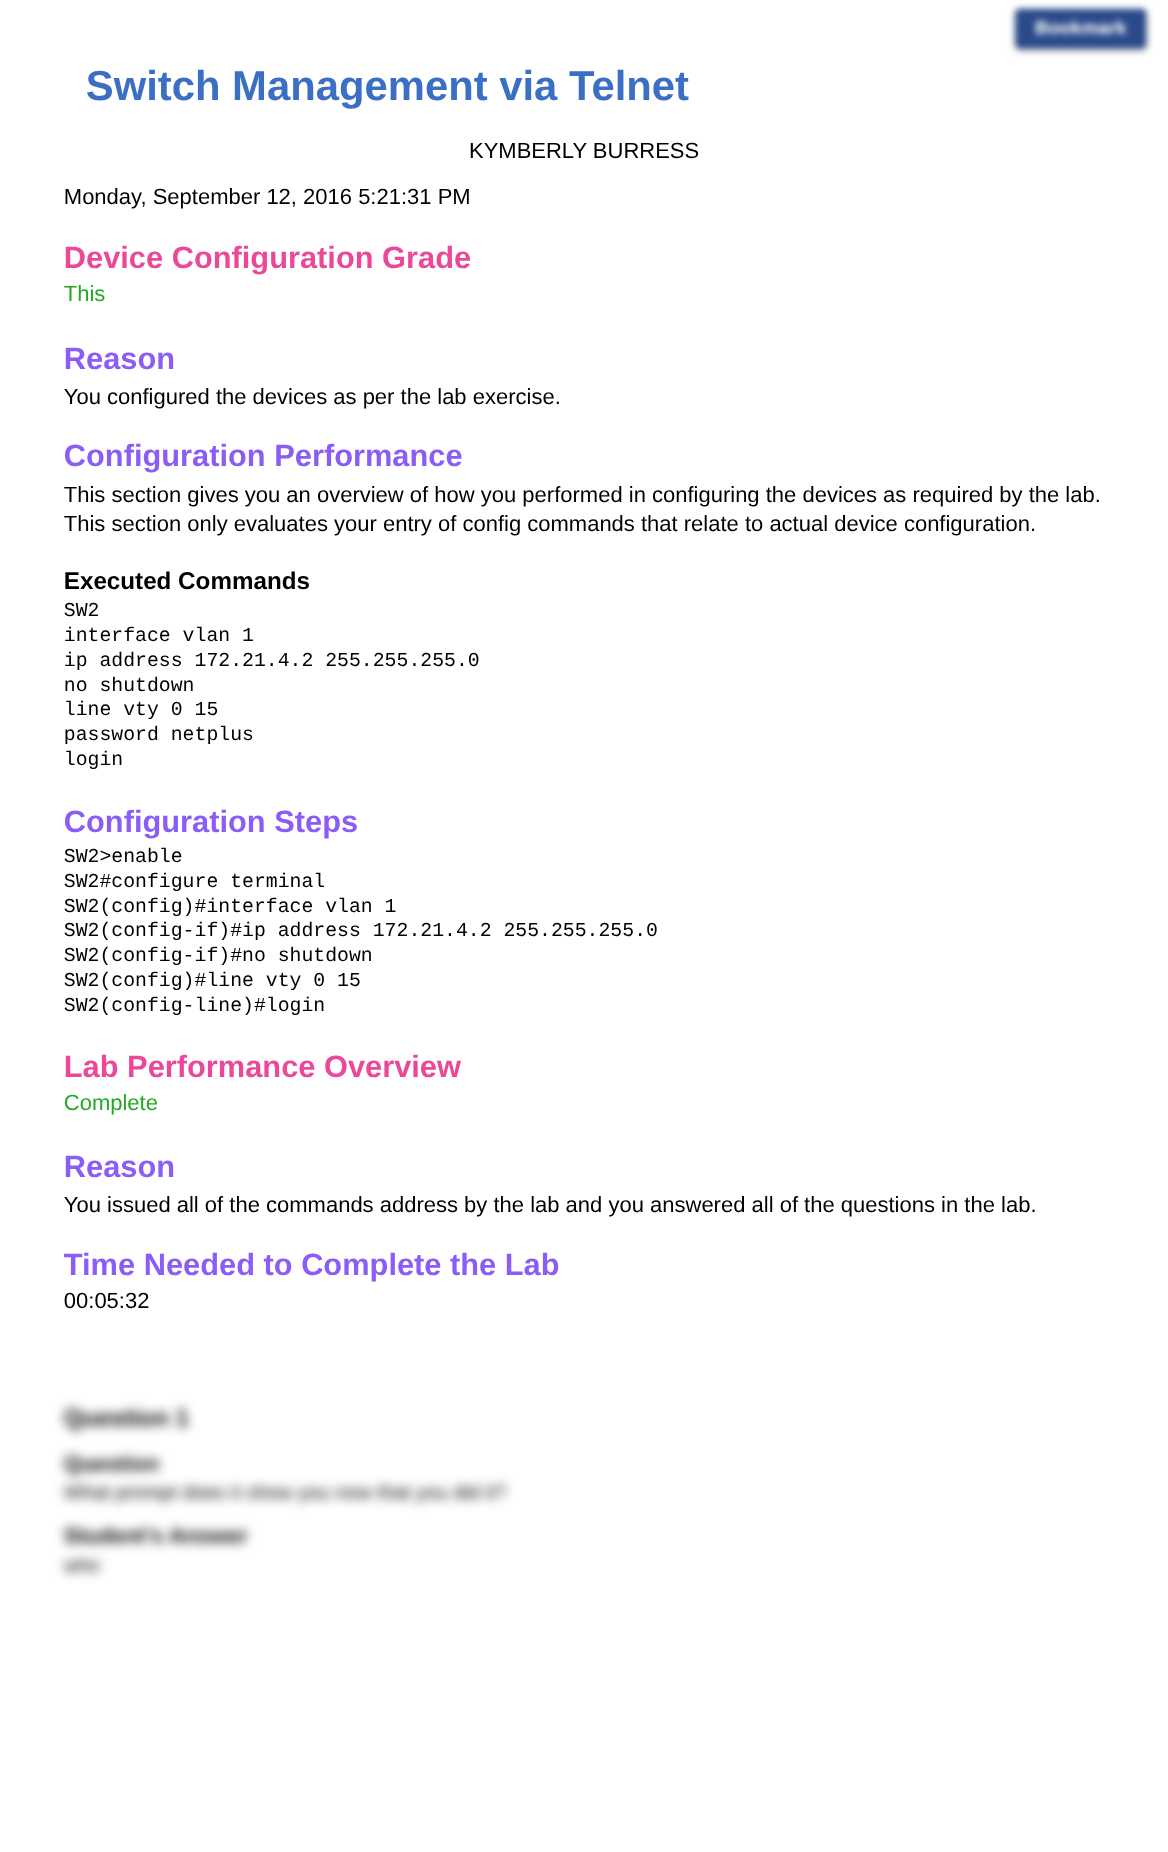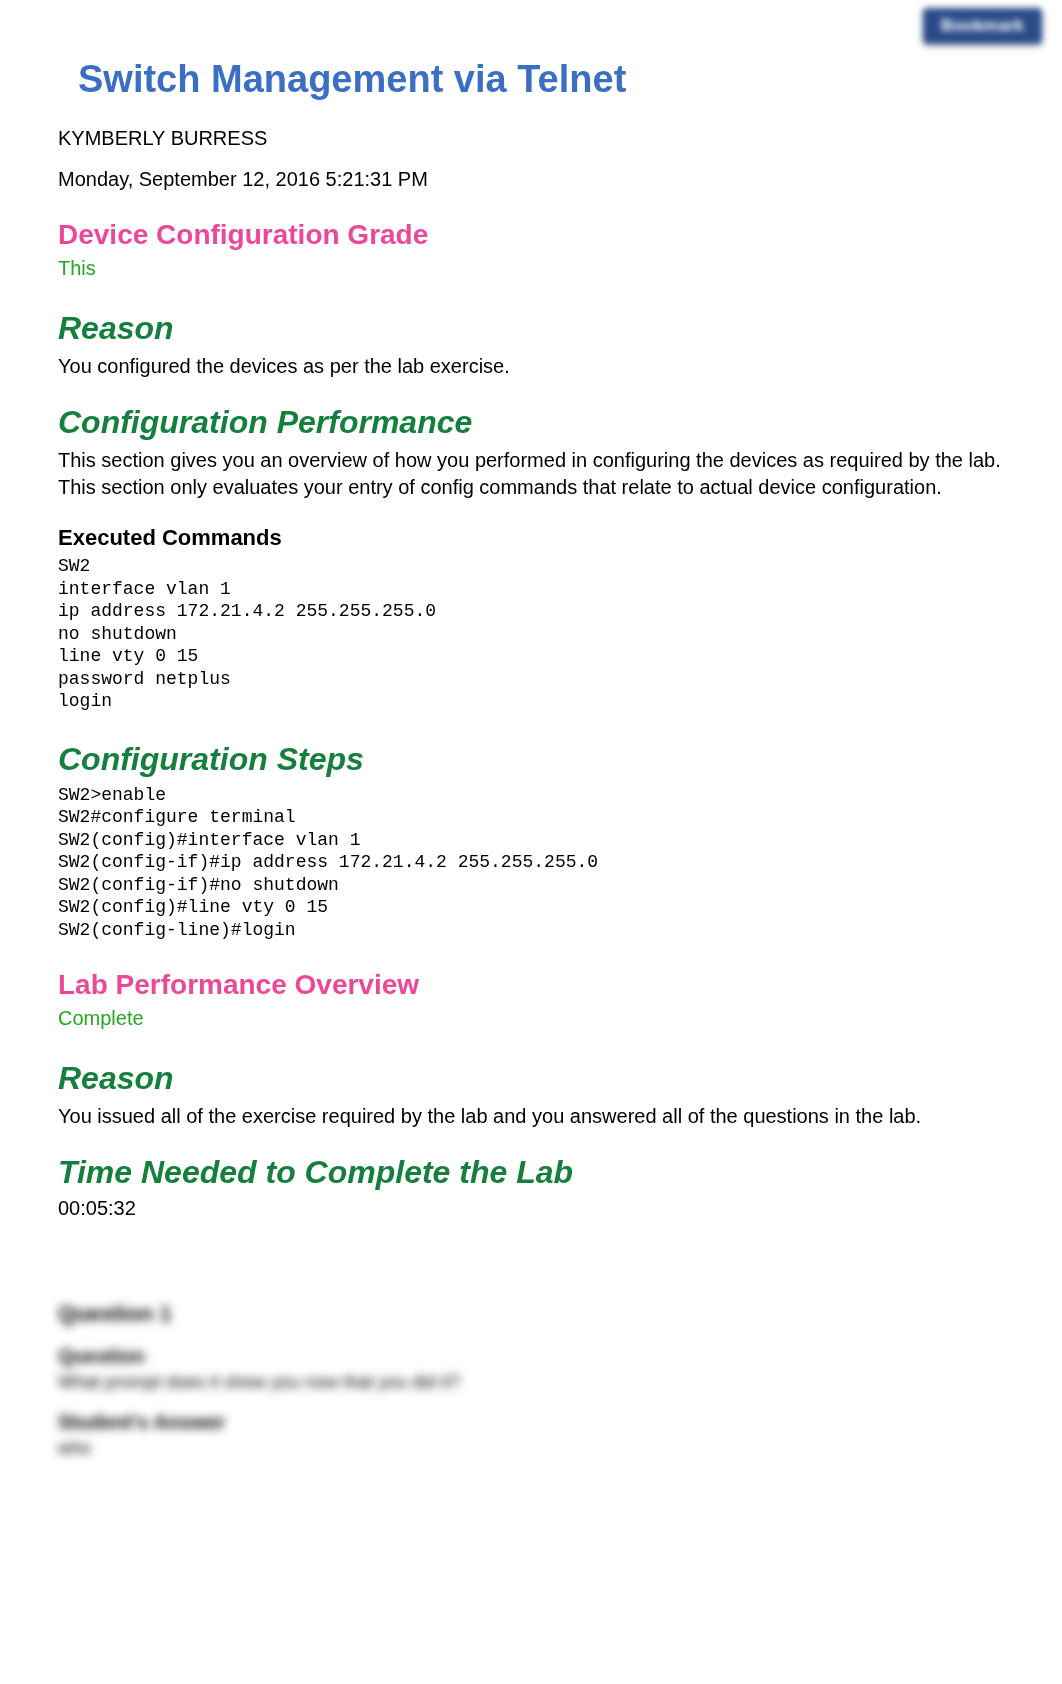--- a/index.html
+++ b/index.html
@@ -31,42 +31,42 @@
       color: #3b6fc4;
       font-size: 38px;
       font-weight: 700;
       margin-top: 48px;
       margin-bottom: 26px;
       margin-left: 20px;
     }
     .author {
       font-size: 20px;
       margin-bottom: 18px;
+      text-align: center;
     }
     .date {
       font-size: 20px;
       margin-bottom: 28px;
     }
     h2.section-title {
       color: #ec4899;
       font-size: 28px;
       font-weight: 700;
       margin-bottom: 6px;
     }
     .status {
       color: #22a822;
       font-size: 20px;
       margin-bottom: 30px;
     }
     h2.black-title {
-      color: #15803d;
-      font-size: 32px;
+      color: #8b5cf6;
+      font-size: 28px;
       font-weight: 700;
       margin-bottom: 6px;
-      font-style: italic;
     }
     .body-text {
       font-size: 20px;
       line-height: 1.35;
       margin-bottom: 24px;
     }
     h3.sub-title {
       font-size: 22px;
       font-weight: 700;
       margin-bottom: 4px;
@@ -144,21 +144,21 @@
 SW2(config)#interface vlan 1
 SW2(config-if)#ip address 172.21.4.2 255.255.255.0
 SW2(config-if)#no shutdown
 SW2(config)#line vty 0 15
 SW2(config-line)#login</pre>
 
 <h2 class="section-title">Lab Performance Overview</h2>
 <div class="status">Complete</div>
 
 <h2 class="black-title">Reason</h2>
-<div class="body-text">You issued all of the exercise required by the lab and you answered all of the questions in the lab.</div>
+<div class="body-text">You issued all of the commands address by the lab and you answered all of the questions in the lab.</div>
 
 <h2 class="black-title">Time Needed to Complete the Lab</h2>
 <div class="time-val">00:05:32</div>
 
 <div class="blurred">
   <div class="q-num">Question 1</div>
   <div class="q-label">Question</div>
   <div class="q-text">What prompt does it show you now that you did it?</div>
   <div class="a-label">Student's Answer</div>
   <div class="a-text">who</div>

